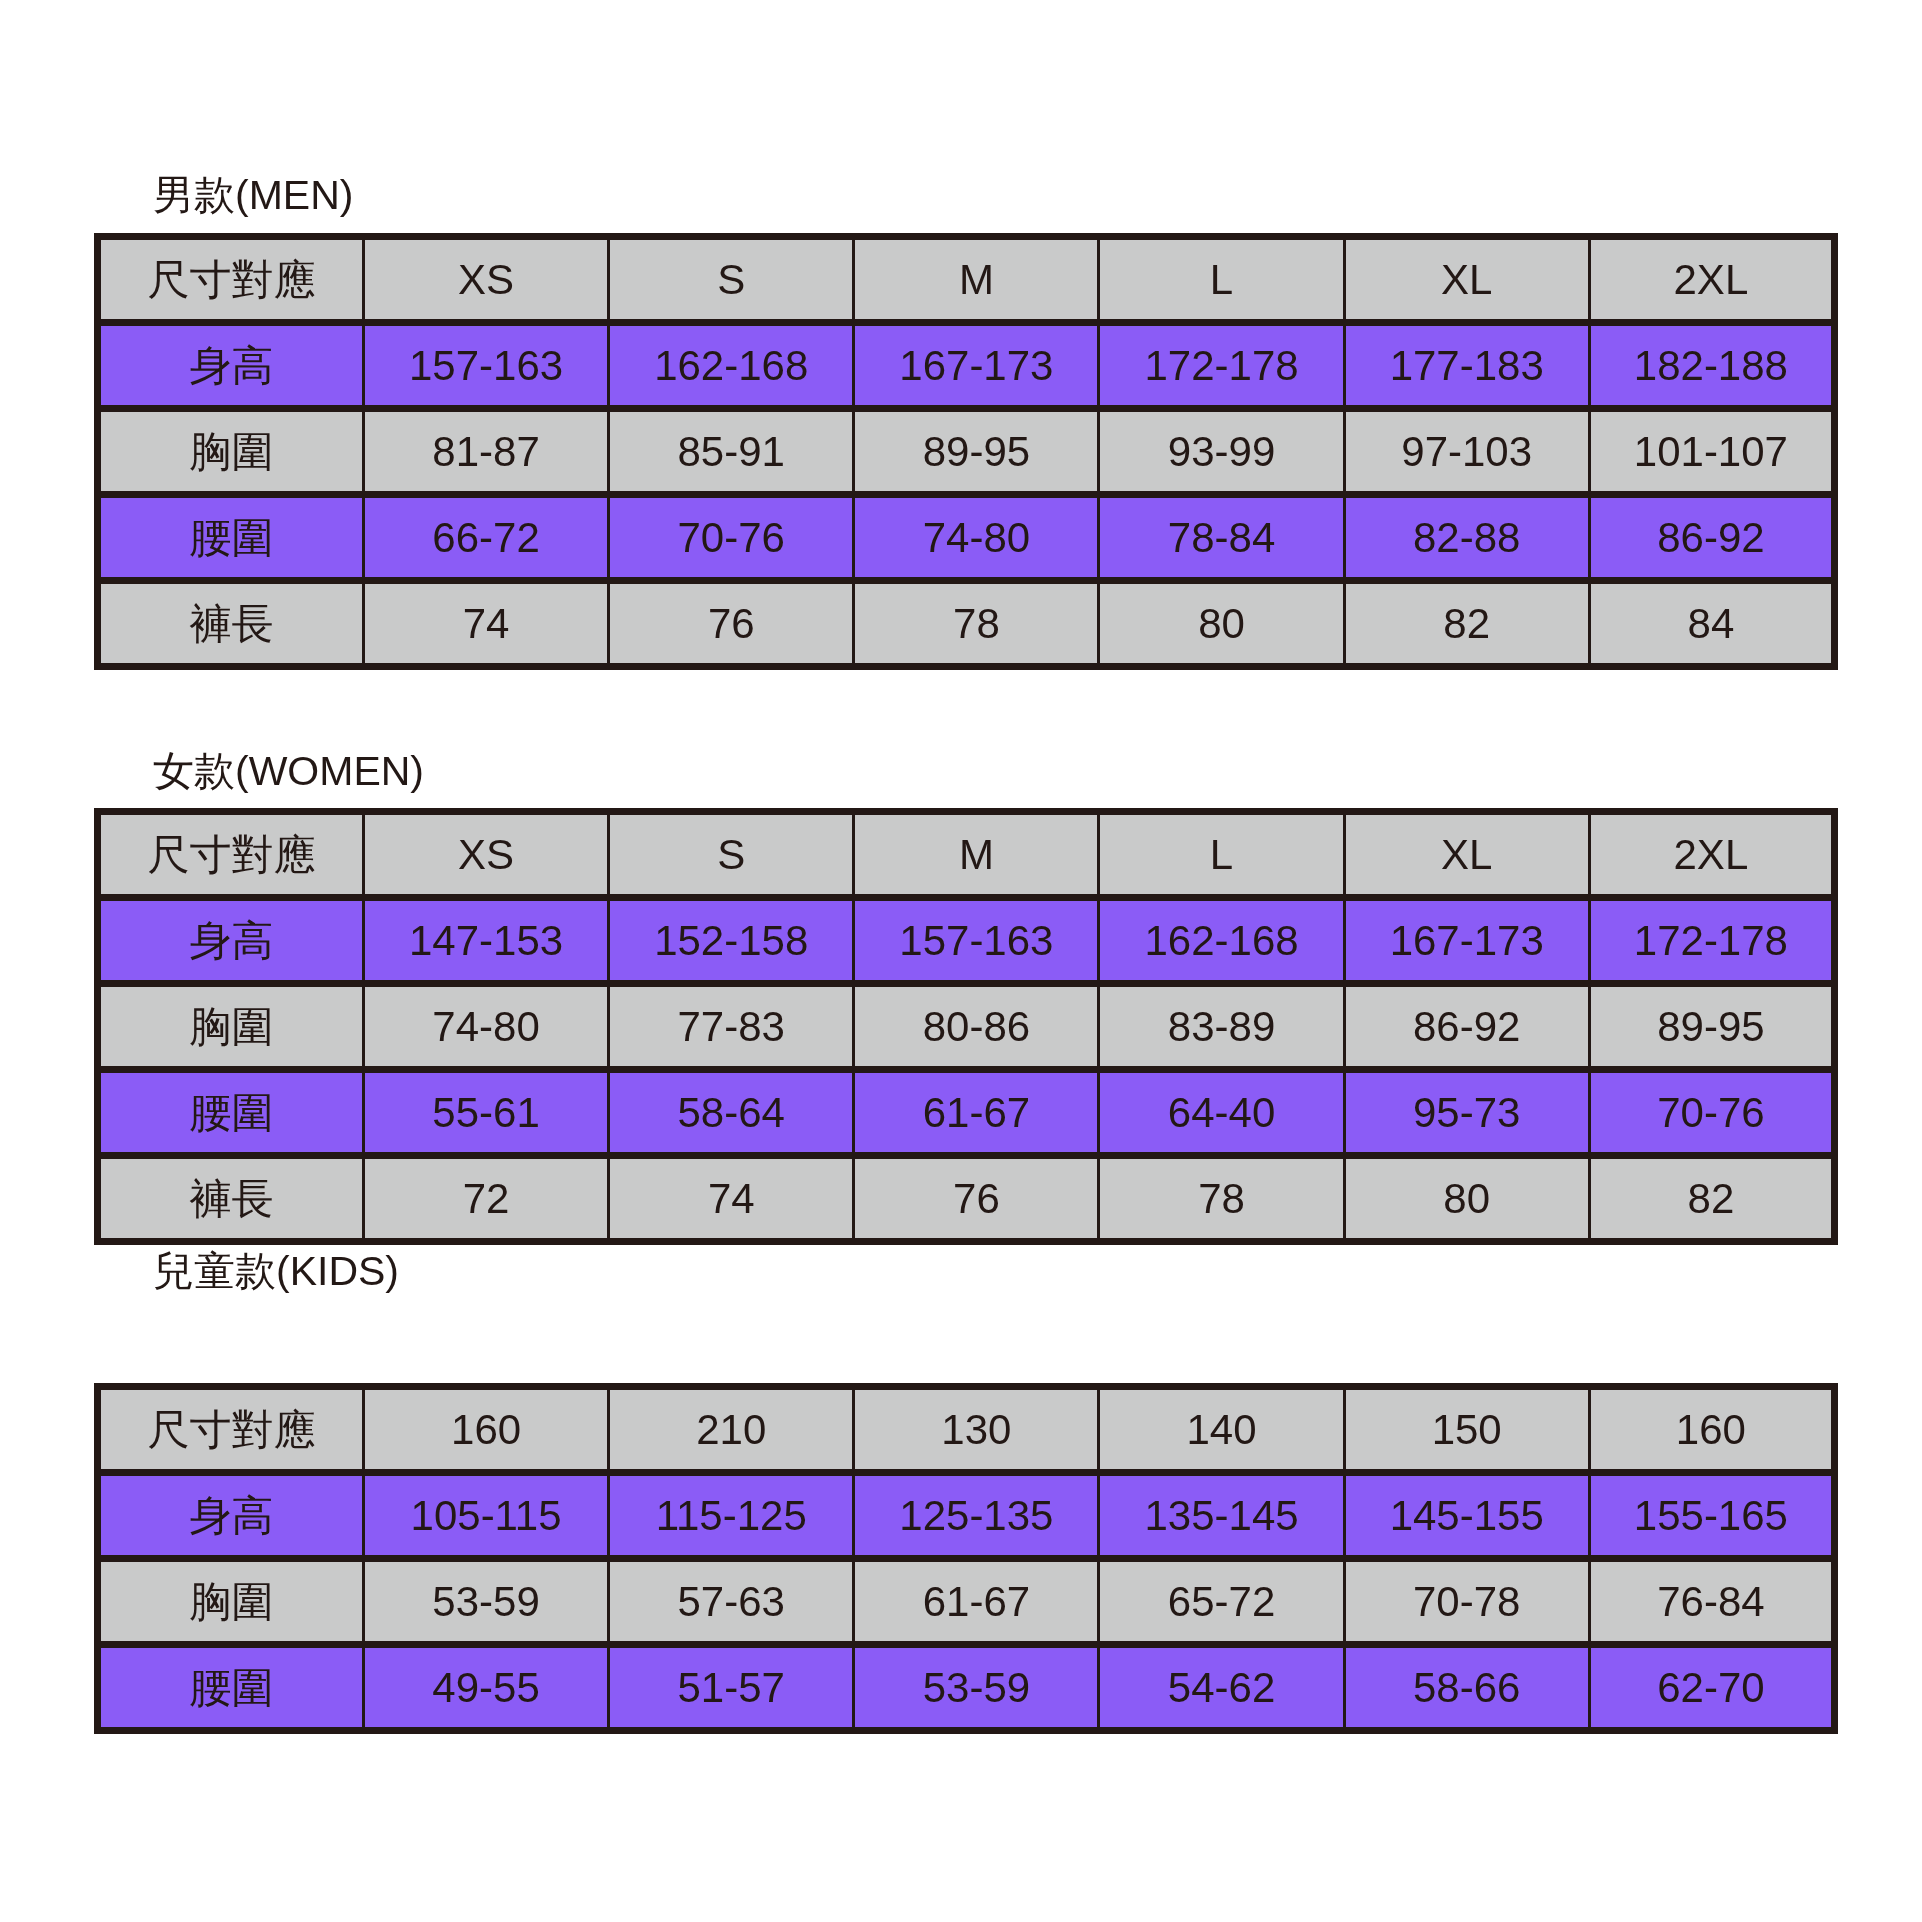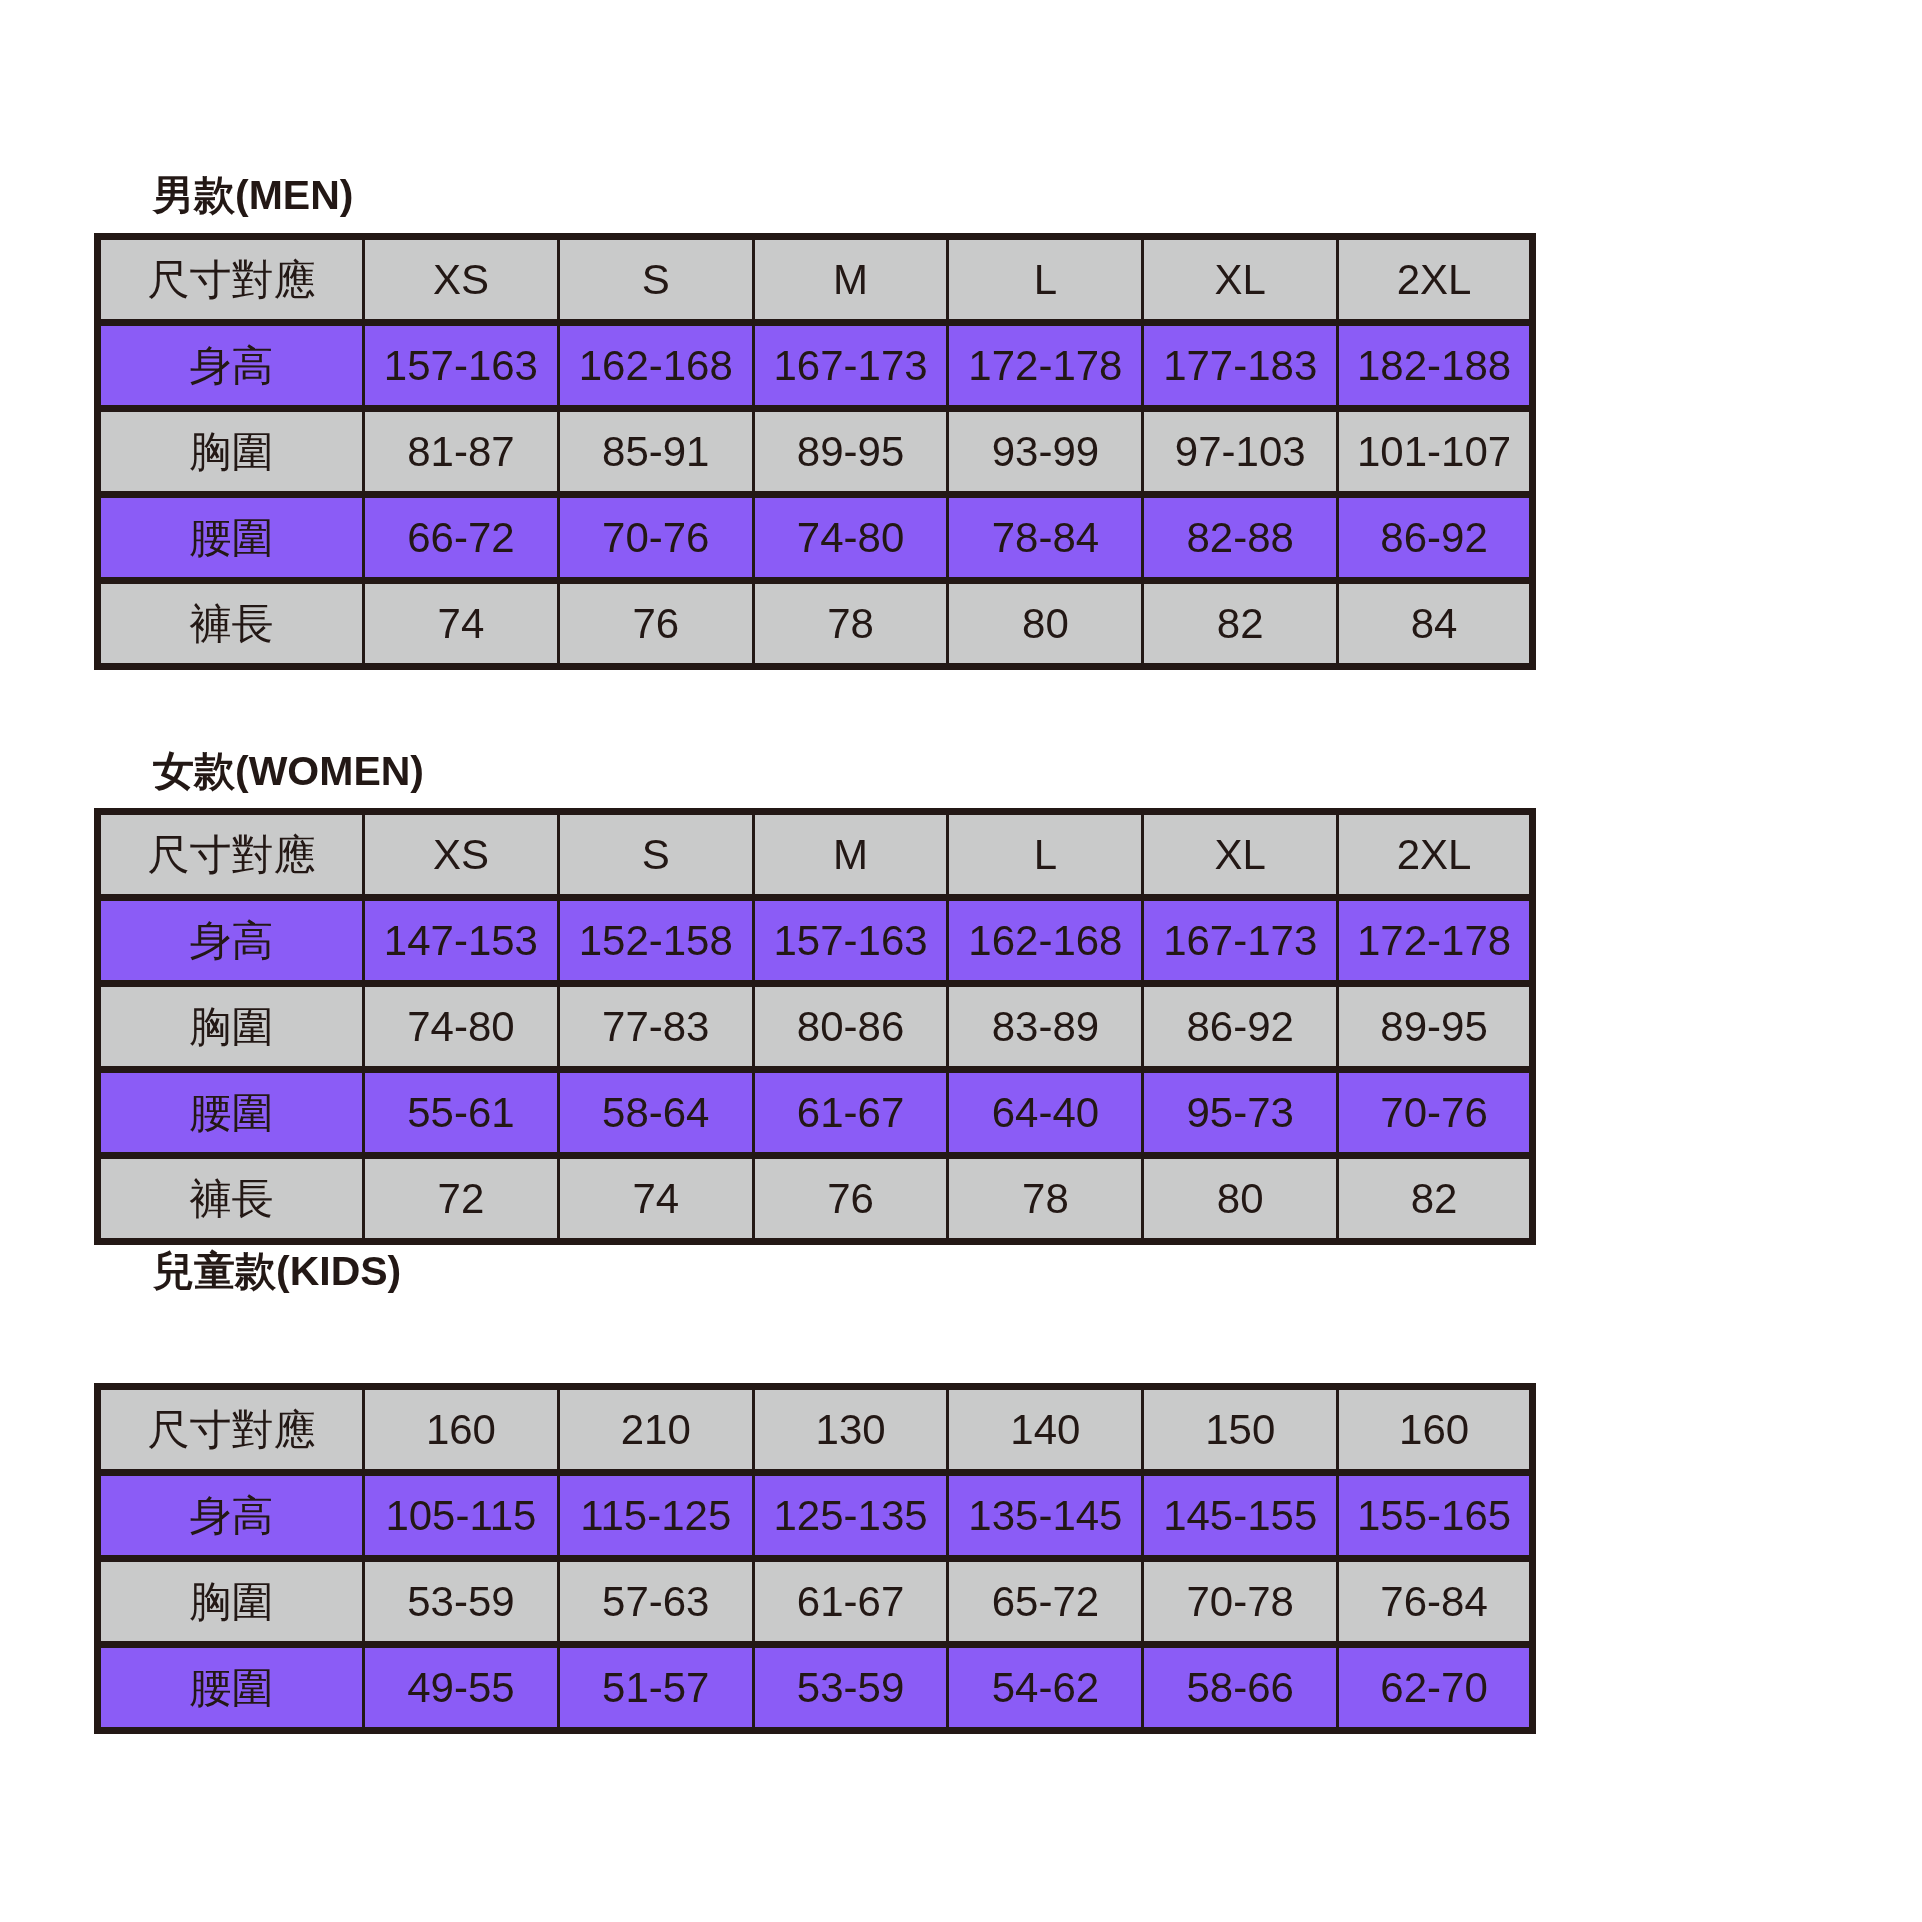--- a/index.html
+++ b/index.html
@@ -8,31 +8,31 @@
     background:#ffffff;
     position:relative;
     font-family:"Liberation Sans", sans-serif;
     color:#231815;
   }
   .sec-title{
     position:absolute;
     left:153px;
     font-size:41px;
     line-height:1.0;
-    font-weight:700;
+    font-weight:400;
     color:#231815;
     white-space:nowrap;
   }
   #title-men{top:175px;}
   #title-women{top:751px;}
   #title-kids{top:1251px;}
   table.size-table{
     position:absolute;
     left:94px;
-    width:1442px;
+    width:1744px;
     table-layout:fixed;
     border-collapse:collapse;
     border:7.4px solid #231815;
     padding-left:9px;
   }
   #table-men{top:233px;}
   #table-women{top:808px;}
   #table-kids{top:1383px;}
   .size-table th,.size-table td{
     border:3.7px solid #231815;

